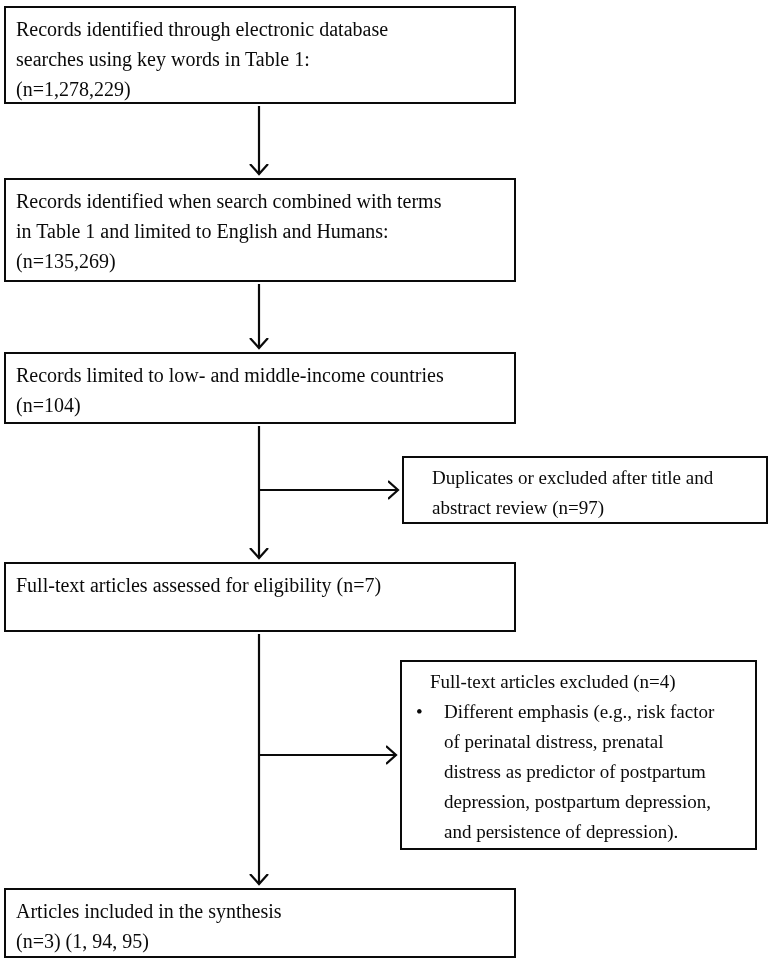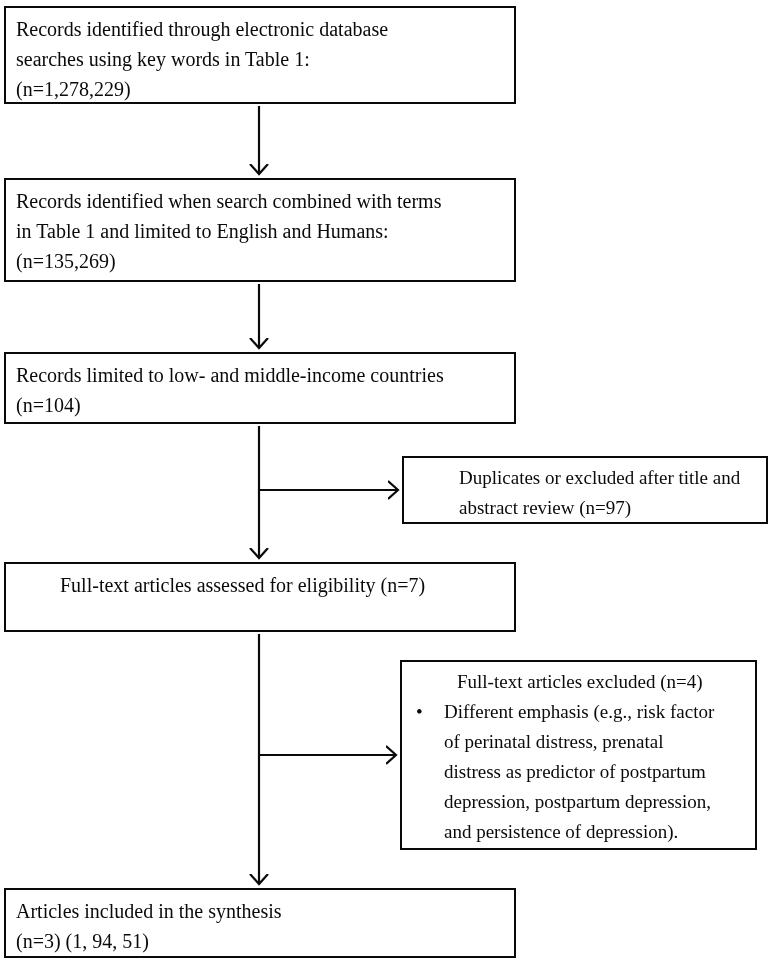--- a/index.html
+++ b/index.html
@@ -32,21 +32,20 @@
   .box-text {
     white-space: pre-line;
     font-size: 20px;
     line-height: 30px;
     padding: 6px 10px 0 10px;
   }
   .side .box-text {
     font-size: 19px;
     line-height: 30px;
     padding: 5px 10px 0 28px;
-    margin-left: 27px;
   }
   .bullet-row {
     display: flex;
     align-items: flex-start;
     font-size: 19px;
     line-height: 30px;
     padding: 0 8px 0 14px;
   }
   .bullet-glyph {
     width: 28px;
@@ -93,34 +92,34 @@
   <div class="box" style="left:4px; top:352px; width:512px; height:72px;">
     <div class="box-text">Records limited to low- and middle-income countries
 (n=104)</div>
   </div>
 
   <div class="box side" style="left:402px; top:456px; width:366px; height:68px;">
     <div class="box-text">Duplicates or excluded after title and
 abstract review (n=97)</div>
   </div>
 
-  <div class="box" style="left:4px; top:562px; width:512px; height:70px;padding-left:44px;">
+  <div class="box" style="left:4px; top:562px; width:512px; height:70px;">
     <div class="box-text">Full-text articles assessed for eligibility (n=7)</div>
   </div>
 
   <div class="box side" style="left:400px; top:660px; width:357px; height:190px;">
     <div class="box-text">Full-text articles excluded (n=4)</div>
     <div class="bullet-row">
       <span class="bullet-glyph">•</span>
       <span class="bullet-item">Different emphasis (e.g., risk factor
 of perinatal distress, prenatal
 distress as predictor of postpartum
 depression, postpartum depression,
 and persistence of depression).</span>
     </div>
   </div>
 
   <div class="box" style="left:4px; top:888px; width:512px; height:70px;">
     <div class="box-text">Articles included in the synthesis
-(n=3) (1, 94, 51)</div>
+(n=3) (1, 94, 95)</div>
   </div>
 
 </div>
 
 </body></html>

